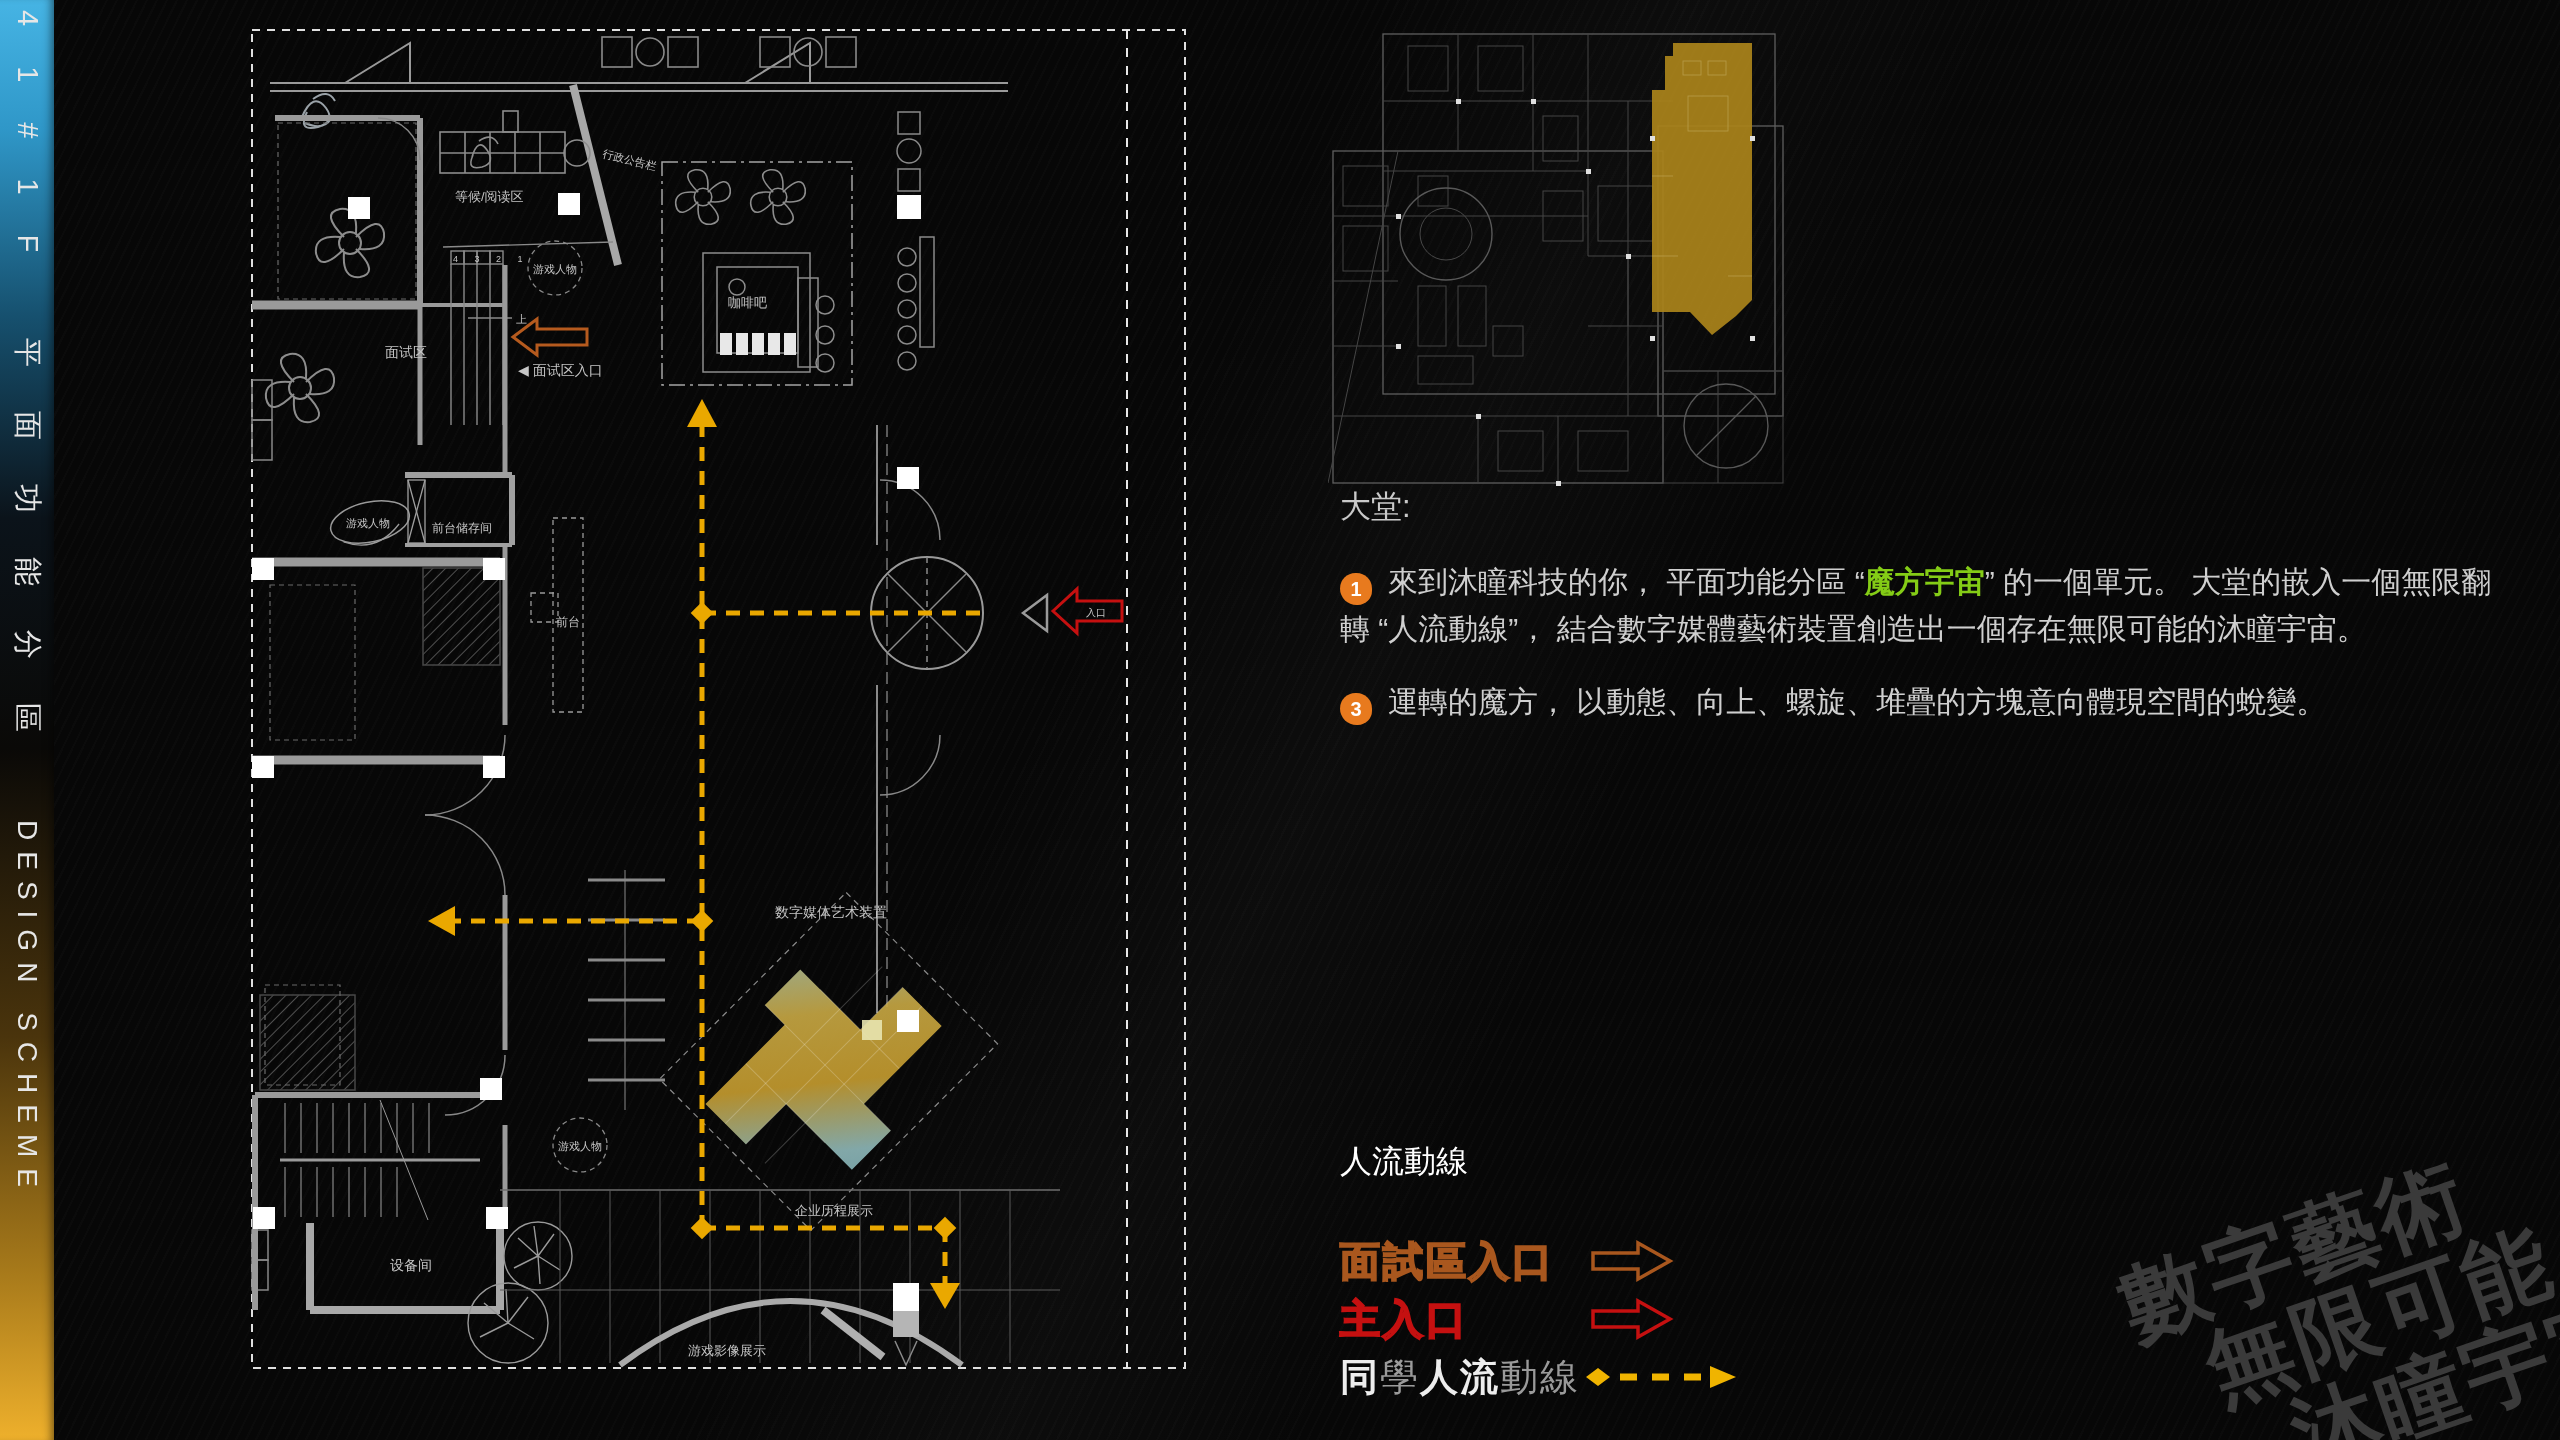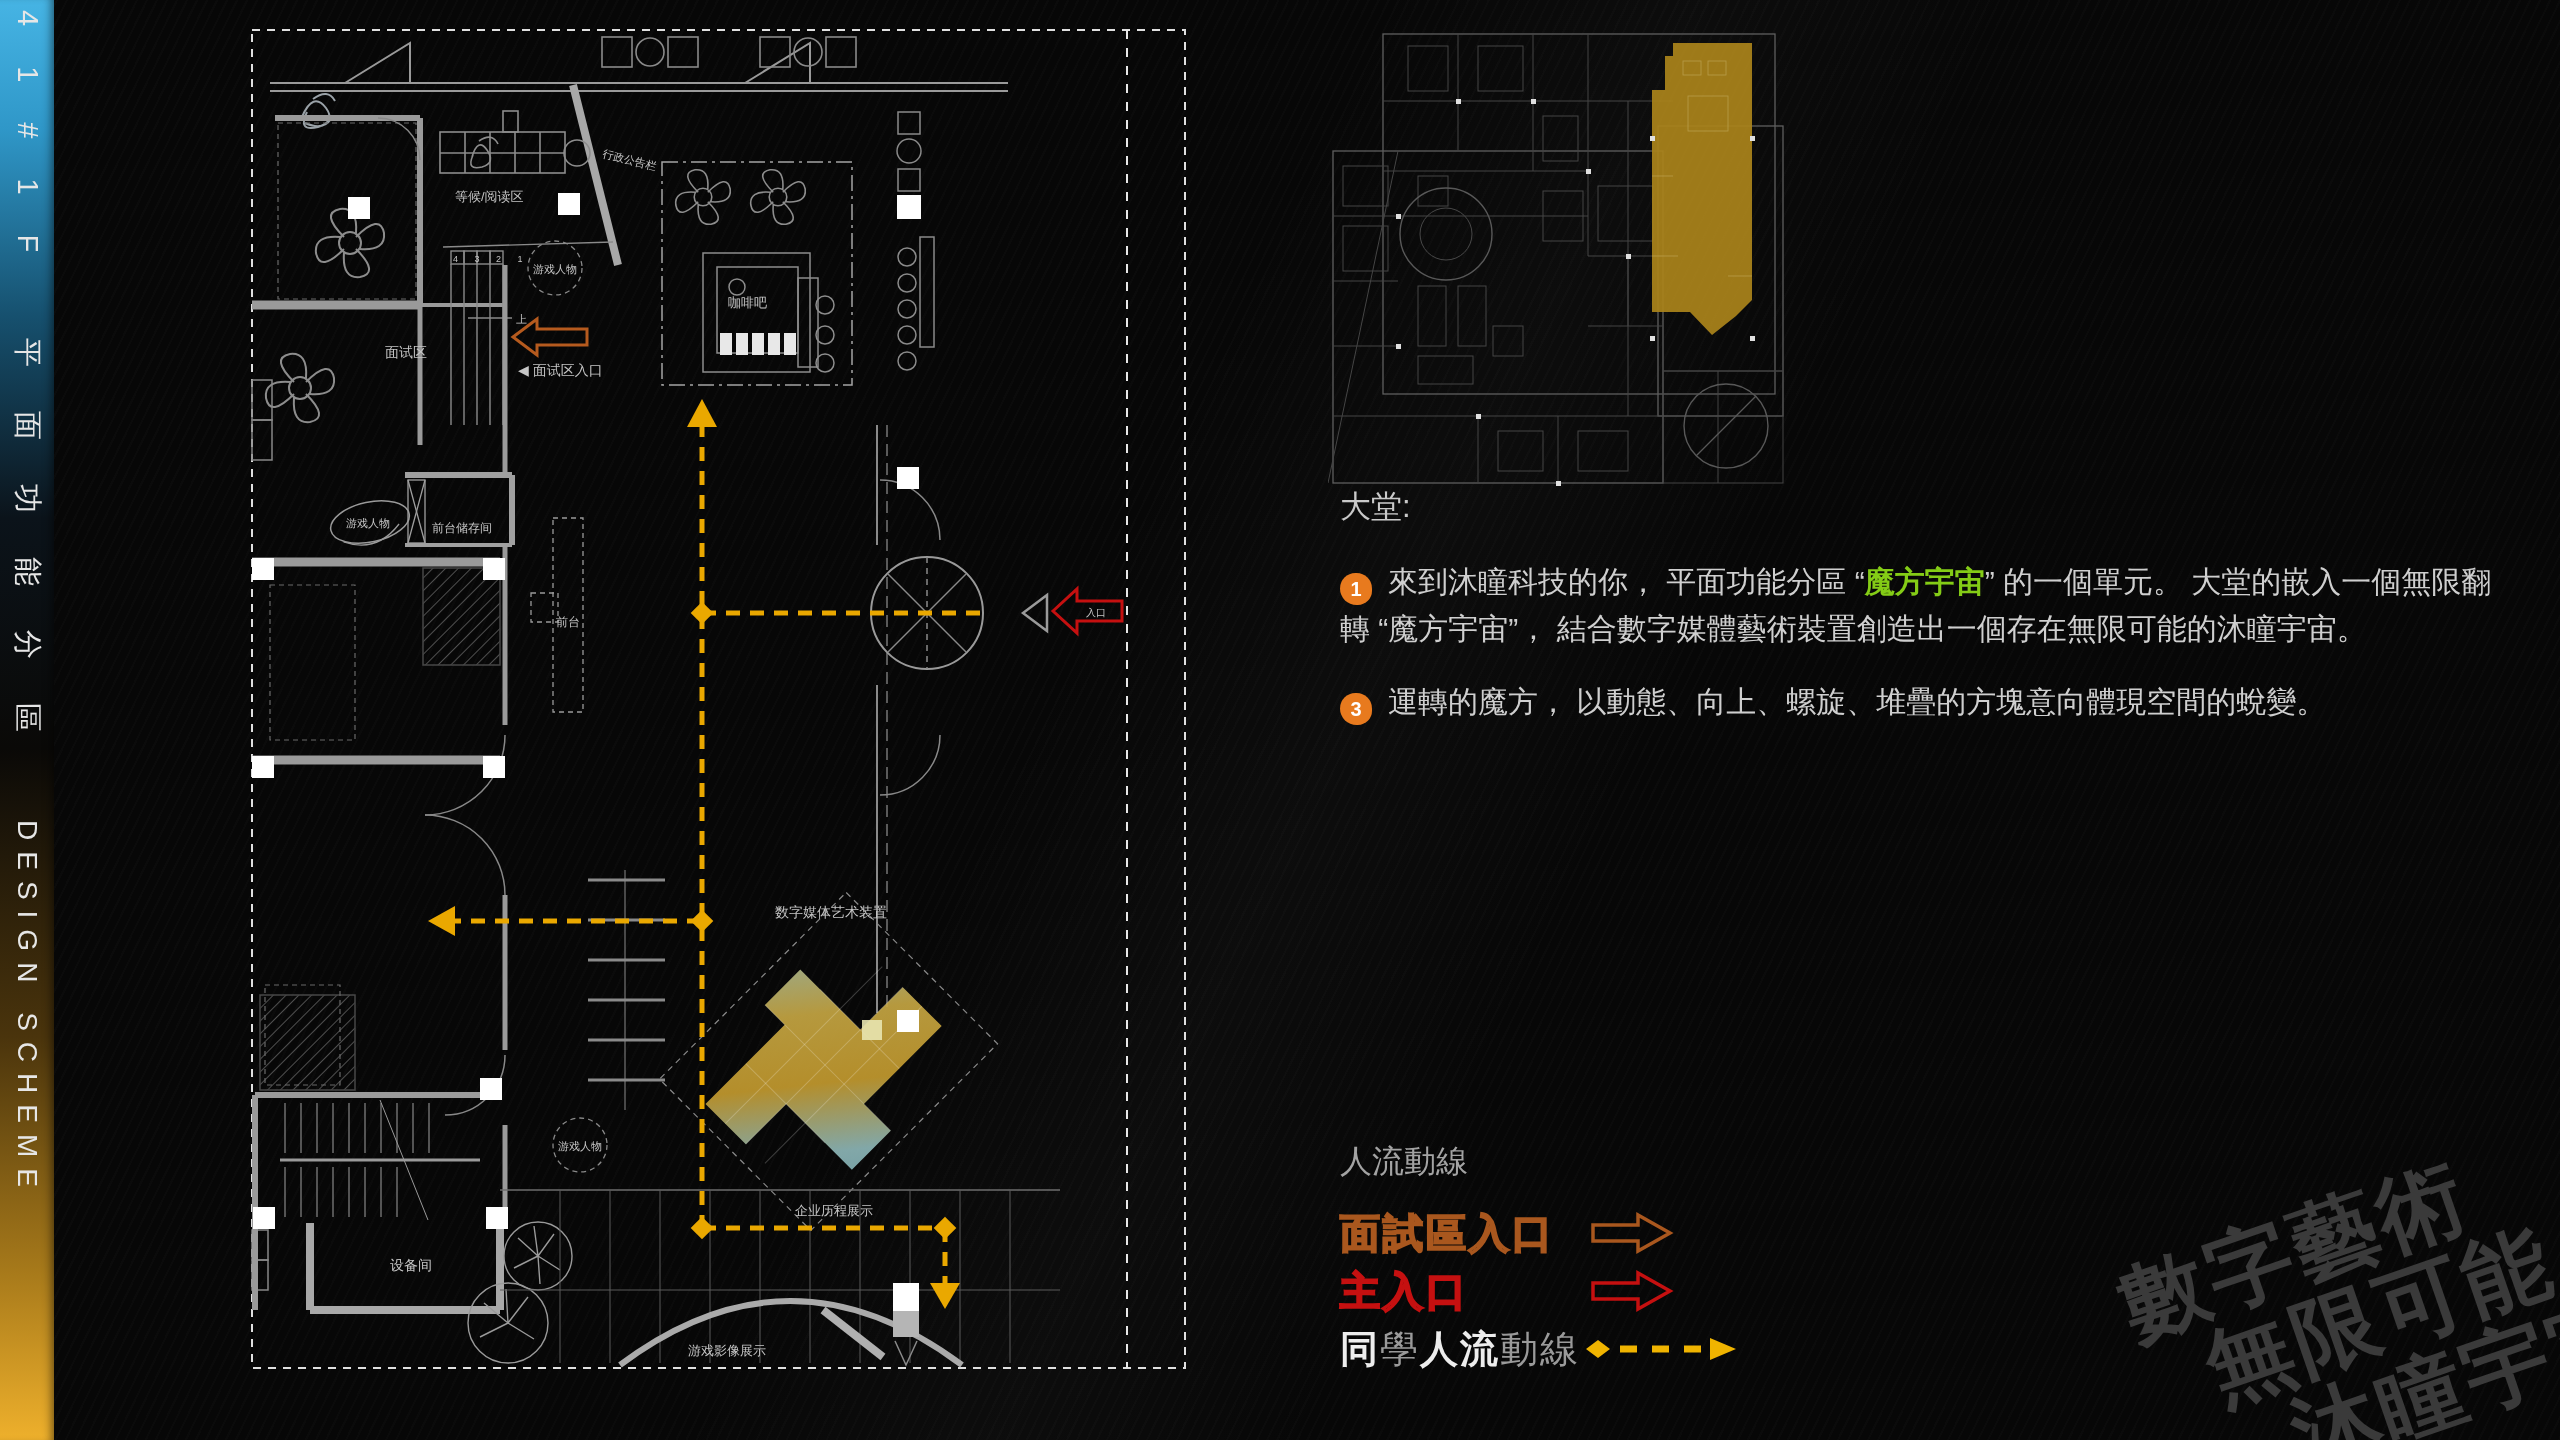--- a/index.html
+++ b/index.html
@@ -29,21 +29,21 @@
   
   .content{position:absolute;left:1340px;top:486px;width:1160px;z-index:3;}
   .heading{font-size:31px;color:#c9c9c9;margin:0 0 30px 0;}
   .point{font-size:30px;line-height:47px;color:#cfcfcf;margin-bottom:26px;text-align:left;}
   .badge{display:inline-block;width:32px;height:32px;border-radius:50% 50% 46% 54%;
     background:#e87a1e;color:#fff;font-size:20px;font-weight:bold;text-align:center;
     line-height:32px;margin-right:16px;vertical-align:-4px;}
   .point .hl{color:#84cc16;font-weight:bold;}
   
   .legend{position:absolute;left:1340px;top:1140px;z-index:3;}
-  .legend-title{font-size:32px;color:#a3a3a3;margin-bottom:20px;}
+  .legend-title{font-size:32px;color:#ffffff;margin-bottom:48px;}
   .legend-row{display:flex;align-items:center;height:58px;}
   .legend-label{width:250px;font-size:40px;font-weight:bold;letter-spacing:3px;}
   .outline-red{color:rgba(0,0,0,0);-webkit-text-stroke:2px #c51010;}
   .outline-orange{color:rgba(0,0,0,0);-webkit-text-stroke:2px #a9571e;}
   .mixed-label{font-size:38px;letter-spacing:2px;width:auto;}
   .mixed-label .wb{color:#ededed;font-weight:bold;}
   .mixed-label .gr{color:#9a9a9a;font-weight:normal;}
   
   .watermark{position:absolute;right:-60px;bottom:-10px;z-index:4;
     transform:rotate(-19deg);transform-origin:center;
@@ -442,21 +442,21 @@
     <rect x="322" y="310" width="5" height="5"></rect>
       <rect x="422" y="110" width="5" height="5"></rect>
     <rect x="422" y="310" width="5" height="5"></rect>
       <rect x="228" y="455" width="5" height="5"></rect>
   </g>
 </svg>
 
 <div class="content">
   <div class="heading">大堂:</div>
   <div class="point">
-    <span class="badge">1</span><span><span>來到沐瞳科技的你， 平面功能分區 “</span><span class="hl">魔方宇宙</span><span>” 的一個單元。 大堂的嵌入一個無限翻轉 “魔方宇宙”， 結合數字媒體藝術裝置創造出一個存在無限可能的沐瞳宇宙。</span></span>
+    <span class="badge">1</span><span><span>來到沐瞳科技的你， 平面功能分區 “</span><span class="hl">魔方宇宙</span><span>” 的一個單元。 大堂的嵌入一個無限翻轉 “人流動線”， 結合數字媒體藝術裝置創造出一個存在無限可能的沐瞳宇宙。</span></span>
   </div>
   <div class="point">
     <span class="badge">3</span><span><span>運轉的魔方， 以動態、向上、螺旋、堆疊的方塊意向體現空間的蛻變。</span></span>
   </div>
 </div>
 
 <div class="legend">
   <div class="legend-title">人流動線</div>
   <div class="legend-row">
     <span class="legend-label outline-orange">面試區入口</span>

